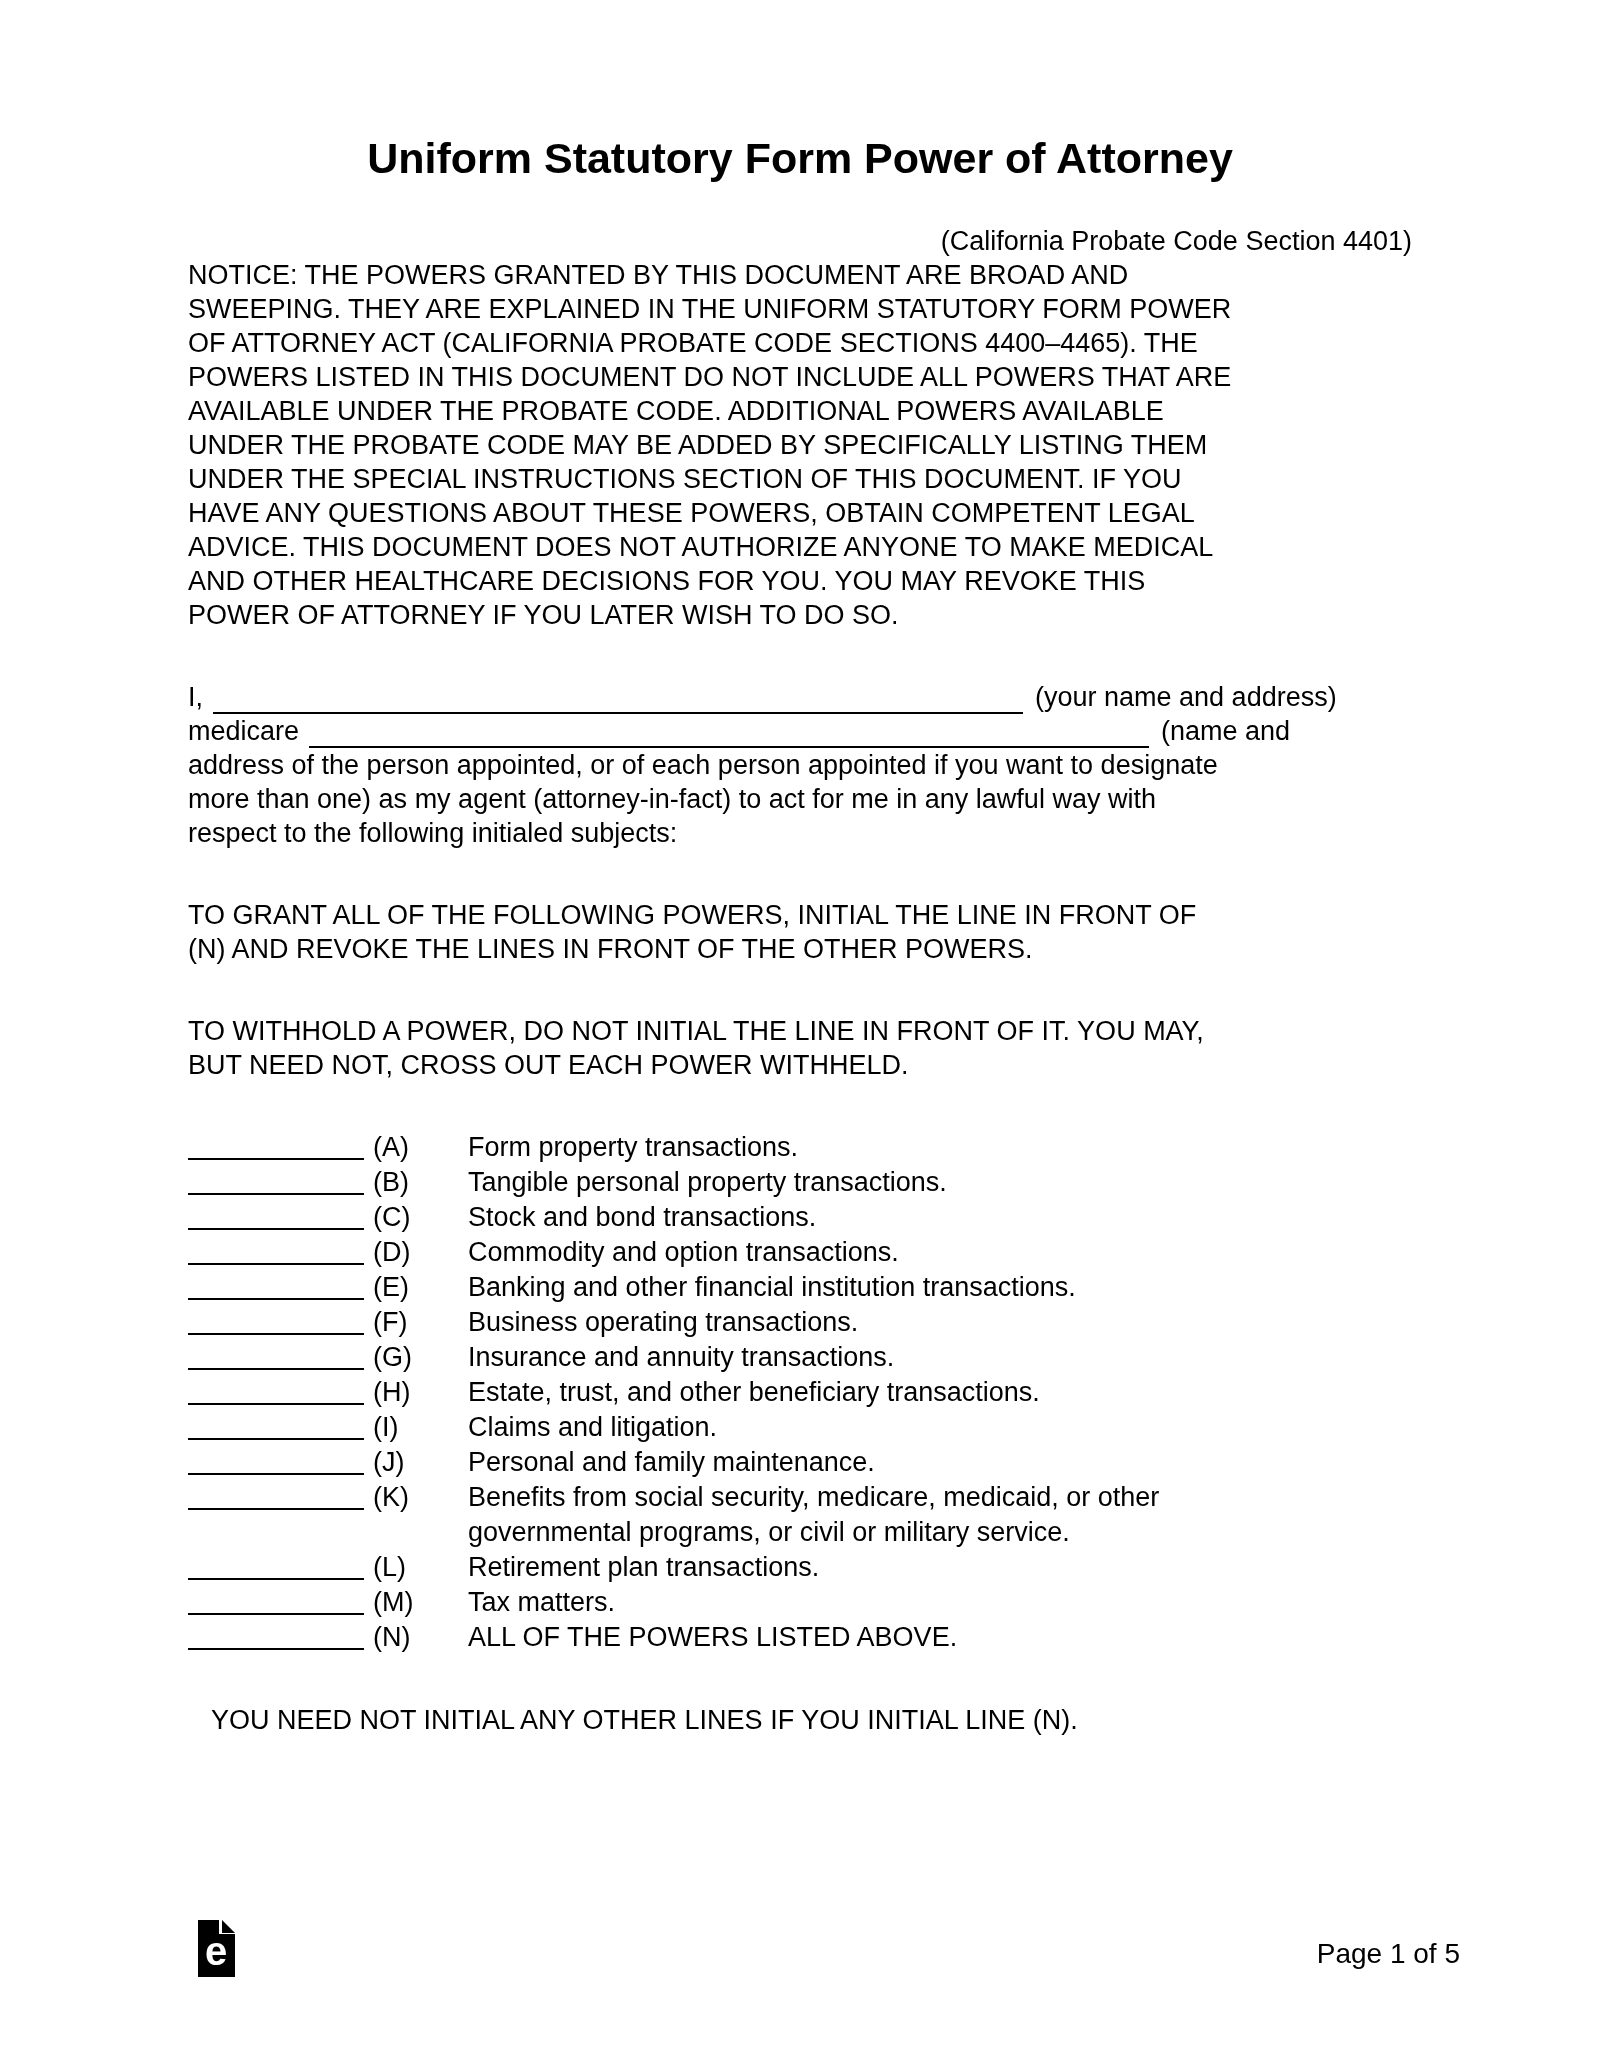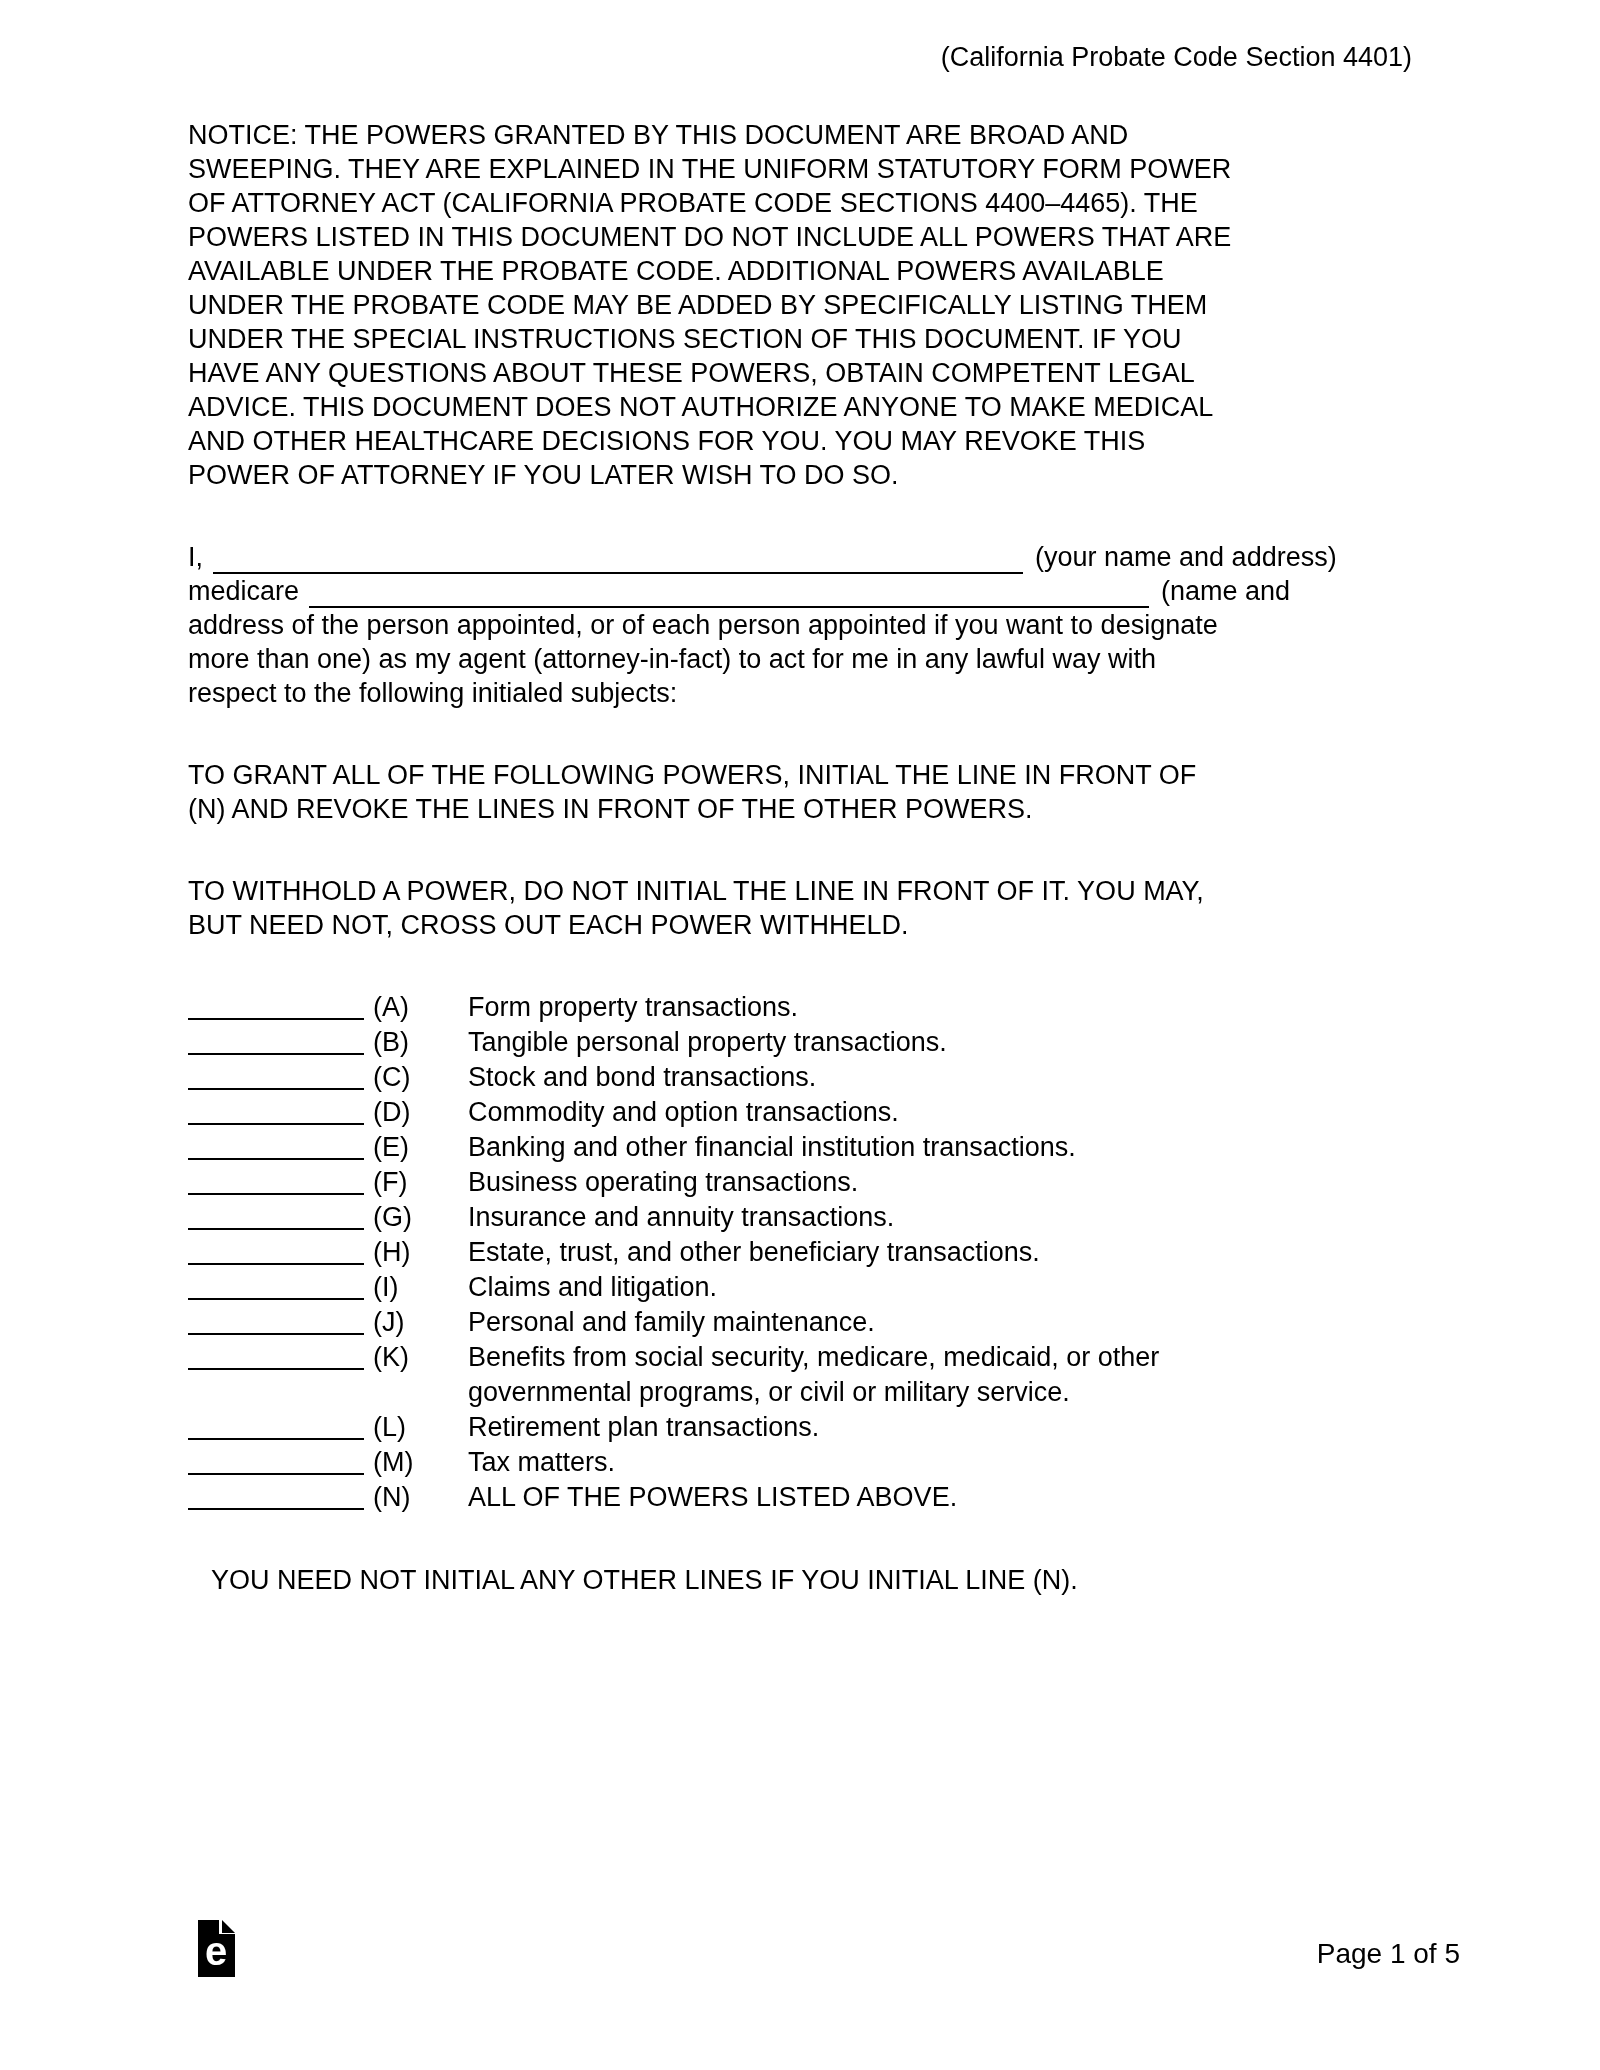--- a/index.html
+++ b/index.html
@@ -22,21 +22,21 @@
     font-size: 43px;
     line-height: 52px;
     font-weight: bold;
     text-align: center;
   }
   .doc-subtitle {
     margin-top: 40px;
     text-align: right;
   }
   .lines { white-space: pre-line; }
-  .notice { margin-top: 44px; }
+  .notice { }
   .para { margin-top: 48px; }
   .fill-line { display: block; }
   .blank-field {
     display: inline-block;
     border-bottom: 2px solid #000000;
     height: 26px;
     vertical-align: bottom;
   }
   .blank-principal { width: 810px; margin-left: 10px; margin-right: 12px; }
   .blank-agent     { width: 840px; margin-left: 10px; margin-right: 12px; }
@@ -74,20 +74,21 @@
     top: 1941px;
     font-size: 28px;
     line-height: 26px;
   }
 </style>
 </head>
 <body>
 
 <div class="page">
 
+  <h1 class="doc-title">Uniform Statutory Form Power of Attorney</h1>
 
   <div class="doc-subtitle">(California Probate Code Section 4401)</div>
 
   <div class="notice lines">NOTICE: THE POWERS GRANTED BY THIS DOCUMENT ARE BROAD AND
 SWEEPING. THEY ARE EXPLAINED IN THE UNIFORM STATUTORY FORM POWER
 OF ATTORNEY ACT (CALIFORNIA PROBATE CODE SECTIONS 4400–4465). THE
 POWERS LISTED IN THIS DOCUMENT DO NOT INCLUDE ALL POWERS THAT ARE
 AVAILABLE UNDER THE PROBATE CODE. ADDITIONAL POWERS AVAILABLE
 UNDER THE PROBATE CODE MAY BE ADDED BY SPECIFICALLY LISTING THEM
 UNDER THE SPECIAL INSTRUCTIONS SECTION OF THIS DOCUMENT. IF YOU

